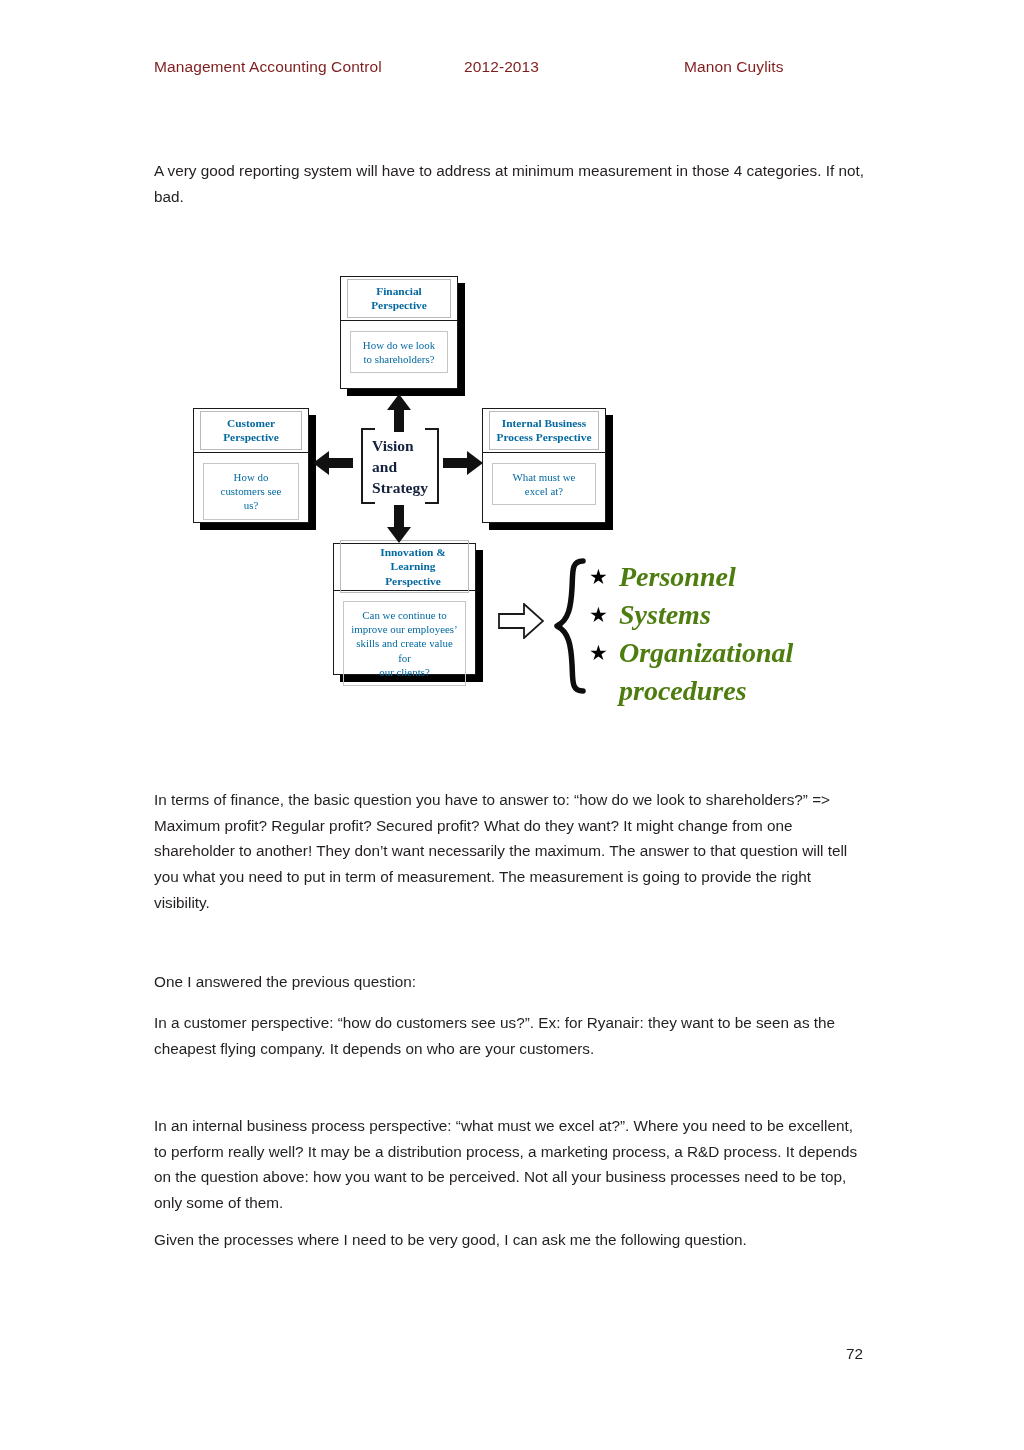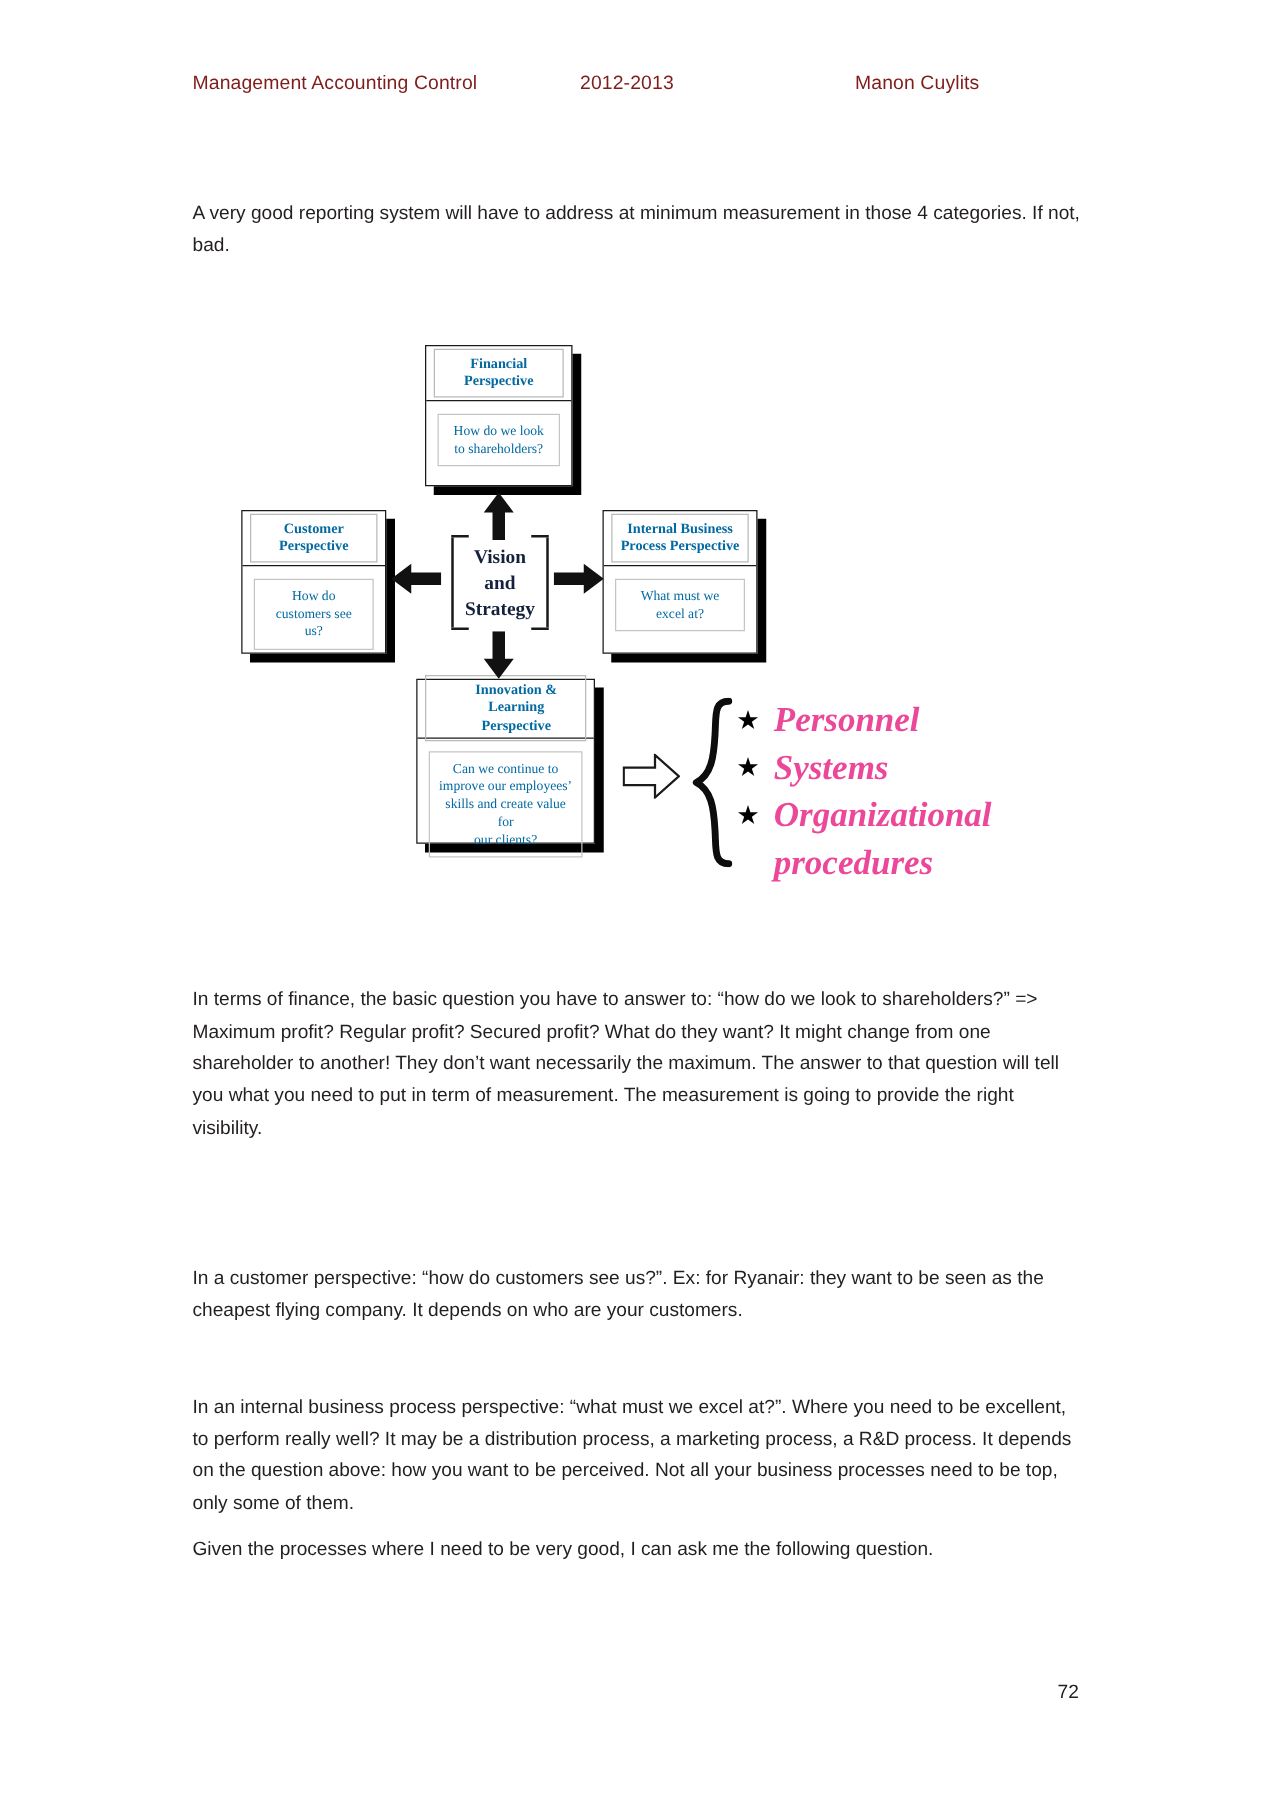--- a/index.html
+++ b/index.html
@@ -139,21 +139,21 @@
     position: absolute;
     left: 176px;
     top: 172px;
     width: 78px;
     height: 72px;
     font-family: "Liberation Serif", serif;
     font-weight: bold;
     font-size: 15.5px;
     line-height: 21px;
     color: #14213d;
-    text-align: center;
+    text-align: left;
     display: flex;
     align-items: center;
     justify-content: center;
     border-left: 2.4px solid #1a1a1a;
     border-right: 2.4px solid #1a1a1a;
     box-sizing: border-box;
   }
   .vision::before, .vision::after {
     content: "";
     position: absolute;
@@ -218,21 +218,21 @@
     color: #000000;
     text-align: left;
     flex: none;
   }
   .callout-label {
     font-family: "Liberation Serif", serif;
     font-weight: bold;
     font-style: italic;
     font-size: 28px;
     line-height: 38px;
-    color: #ec4899;
+    color: #4d7c0f;
     white-space: pre-line;
   }
   .callout-row.tall { height: 76px; }
   .callout-row.tall .callout-star { line-height: 38px; }
 </style>
 </head>
 <body>
 
 <div class="page">
 
@@ -345,19 +345,20 @@
           <span class="callout-star">★</span>
           <span class="callout-label" style="white-space: pre-line;">Organizational
 procedures</span>
         </div>
       </div>
     </div>
 
   </div>
 
   <p class="body-block p-finance">In terms of finance, the basic question you have to answer to: “how do we look to shareholders?” =&gt; Maximum profit?  Regular profit? Secured profit? What do they want? It might change from one shareholder to another! They don’t want necessarily the maximum. The answer to that question will tell you what you need to put in term of measurement. The measurement is going to provide the right visibility.</p>
+  <p class="body-block p-oneI">One I answered the previous question:</p>
   <p class="body-block p-customer">In a customer perspective: “how do customers see us?”. Ex: for Ryanair: they want to be seen as the cheapest flying company. It depends on who are your customers.</p>
   <p class="body-block p-internal">In an internal business process perspective: “what must we excel at?”. Where you need to be excellent, to perform really well? It may be a distribution process, a marketing process, a R&amp;D process. It depends on the question above: how you want to be perceived. Not all your business processes need to be top, only some of them.</p>
   <p class="body-block p-given">Given the processes where I need to be very good, I can ask me the following question.</p>
 
   <div class="page-number">72</div>
 
 </div>
 
 </body></html>

